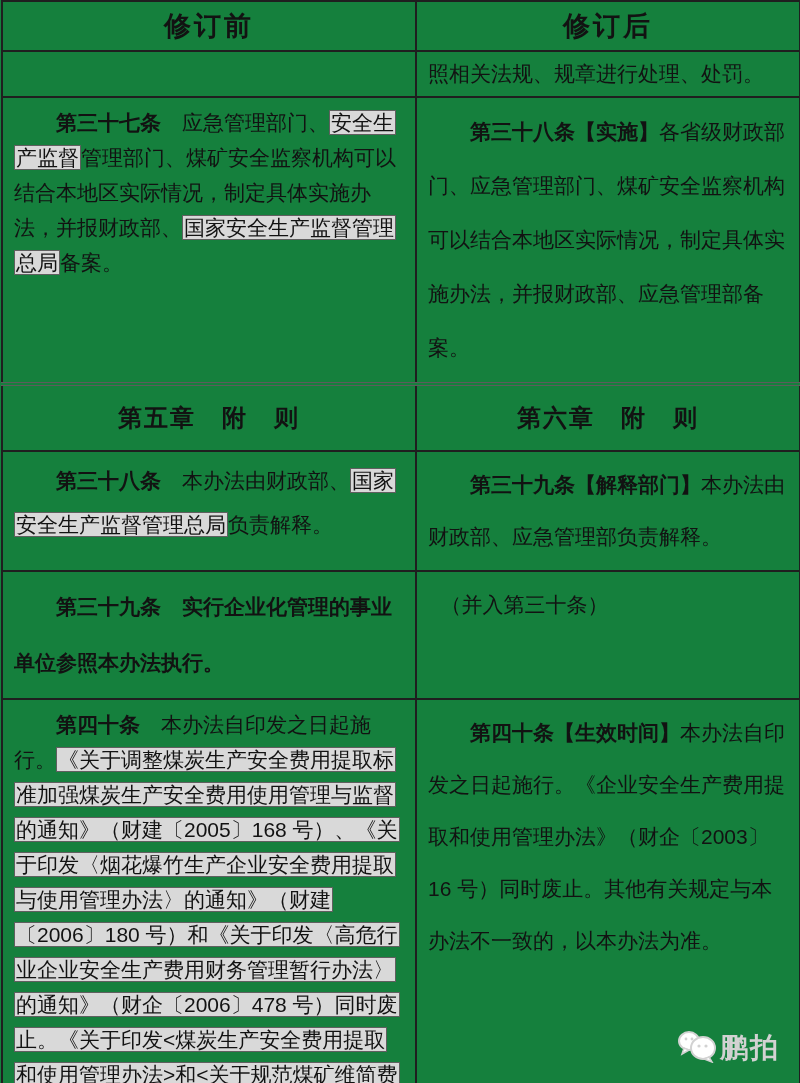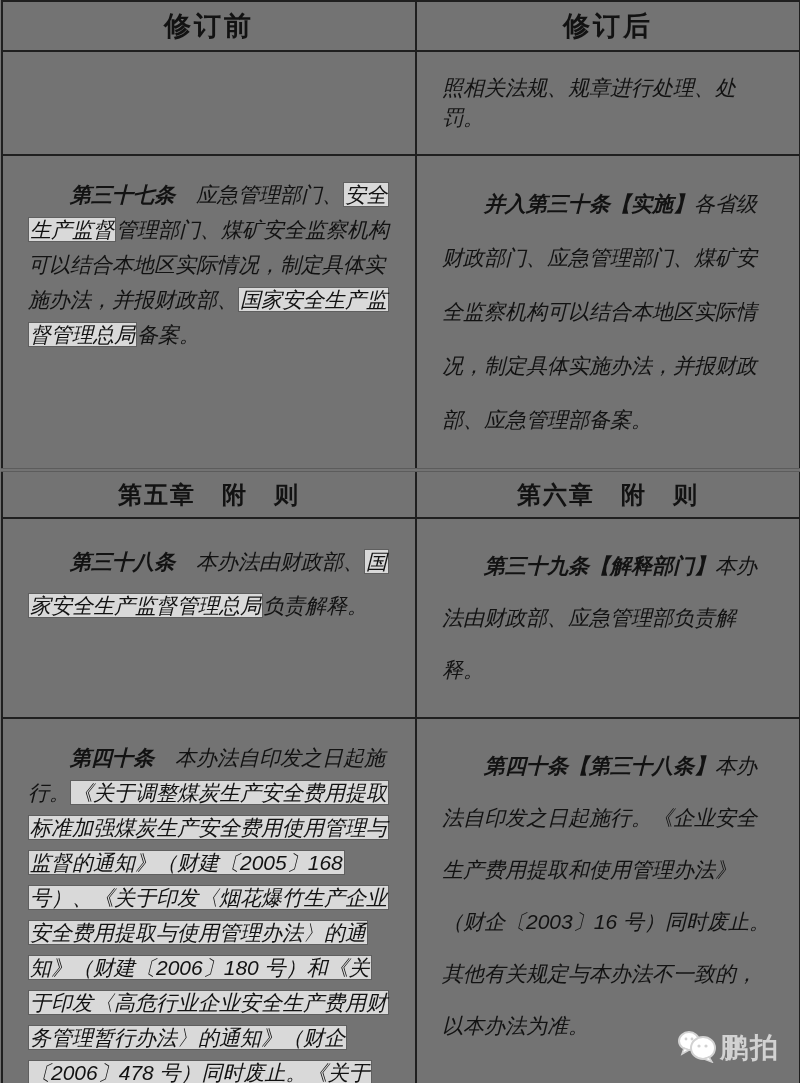--- a/index.html
+++ b/index.html
@@ -1,33 +1,33 @@
 <!DOCTYPE html>
 <html><head>
 <meta charset="utf-8">
 <style>
   html,body{margin:0;padding:0;background:#ffffff;}
   body{
     width:800px;height:1083px;
     font-family:"Liberation Sans","DejaVu Sans",sans-serif;
     color:#121212;
   }
-  .doc{position:relative;width:800px;height:1083px;background:#737373;overflow:hidden;}
+  .doc{position:relative;width:800px;height:1083px;background:#15803d;overflow:hidden;}
   table.cmp{
     border-collapse:collapse;table-layout:fixed;
     width:798px;height:1081px;margin:0 0 0 1px;
   }
   col.c-left{width:414px;}
   col.c-right{width:384px;}
   th,td{border:2px solid #1f1f1f;vertical-align:top;padding:3px 7px;overflow:hidden;}
   th{
     height:44px;font-size:27px;font-weight:700;text-align:center;
     vertical-align:middle;letter-spacing:3px;padding:0;
   }
-  p{margin:18px;font-style:italic;}
+  p{margin:4px;}
   .indent{text-indent:2em;}
   .small-indent{text-indent:0.6em;}
   .lead{font-weight:700;text-align:right;}
   td.cl{font-size:21px;}
   .lh34{line-height:35px;}
   .lh43{line-height:44px;}
   .lh52{line-height:52px;}
   .lh54{line-height:54px;}
   .lh56{line-height:56px;}
   .lh30{line-height:30px;}
@@ -74,45 +74,53 @@
       <td class="cl lh30">
         <p>照相关法规、规章进行处理、处罚。</p>
       </td>
     </tr>
 
     <tr style="height:224px;">
       <td class="cl lh34">
         <p class="indent"><span class="lead">第三十七条</span><span>　应急管理部门、</span><span class="hl">安全生产监督</span><span>管理部门、煤矿安全监察机构可以结合本地区实际情况，制定具体实施办法，并报财政部、</span><span class="hl">国家安全生产监督管理总局</span><span>备案。</span></p>
       </td>
       <td class="cl lh54">
-        <p class="indent"><span class="lead">并入第三十条【实施】</span><span>各省级财政部门、应急管理部门、煤矿安全监察机构可以结合本地区实际情况，制定具体实施办法，并报财政部、应急管理部备案。</span></p>
+        <p class="indent"><span class="lead">第三十八条【实施】</span><span>各省级财政部门、应急管理部门、煤矿安全监察机构可以结合本地区实际情况，制定具体实施办法，并报财政部、应急管理部备案。</span></p>
       </td>
     </tr>
 
-    <tr class="chapter" style="height:48px;">
+    <tr class="chapter" style="height:67px;">
       <td>第五章　附　则</td>
       <td>第六章　附　则</td>
     </tr>
 
     <tr style="height:113px;">
       <td class="cl lh43">
         <p class="indent"><span class="lead">第三十八条</span><span>　本办法由财政部、</span><span class="hl">国家安全生产监督管理总局</span><span>负责解释。</span></p>
       </td>
       <td class="cl lh52">
         <p class="indent"><span class="lead">第三十九条【解释部门】</span><span>本办法由财政部、应急管理部负责解释。</span></p>
       </td>
     </tr>
 
+    <tr style="height:112px;">
+      <td class="cl lh56">
+        <p class="indent boldpara"><span>第三十九条　实行企业化管理的事业单位参照本办法执行。</span></p>
+      </td>
+      <td class="cl lh52">
+        <p class="small-indent"><span>（并入第三十条）</span></p>
+      </td>
+    </tr>
 
     <tr>
       <td class="cl lh35">
         <p class="indent"><span class="lead">第四十条</span><span>　本办法自印发之日起施行。</span><span class="hl">《关于调整煤炭生产安全费用提取标准加强煤炭生产安全费用使用管理与监督的通知》（财建〔2005〕168 号）、《关于印发〈烟花爆竹生产企业安全费用提取与使用管理办法〉的通知》（财建〔2006〕180 号）和《关于印发〈高危行业企业安全生产费用财务管理暂行办法〉的通知》（财企〔2006〕478 号）同时废止。《关于印发&lt;煤炭生产安全费用提取和使用管理办法&gt;和&lt;关于规范煤矿维简费管理问题的若干规定&gt;的通知》（财建[2004]119 号）等</span></p>
       </td>
       <td class="cl lh52">
-        <p class="indent"><span class="lead">第四十条【第三十八条】</span><span>本办法自印发之日起施行。《企业安全生产费用提取和使用管理办法》（财企〔2003〕16 号）同时废止。其他有关规定与本办法不一致的，以本办法为准。</span></p>
+        <p class="indent"><span class="lead">第四十条【生效时间】</span><span>本办法自印发之日起施行。《企业安全生产费用提取和使用管理办法》（财企〔2003〕16 号）同时废止。其他有关规定与本办法不一致的，以本办法为准。</span></p>
       </td>
     </tr>
   </tbody>
     </table>
 
   <div class="watermark">
     <span>
       <svg width="44" height="34" viewBox="0 0 44 34">
         <g fill="#ffffff" stroke="#d2d2d2" stroke-width="2">
           <ellipse cx="13" cy="12" rx="10" ry="9"></ellipse>

